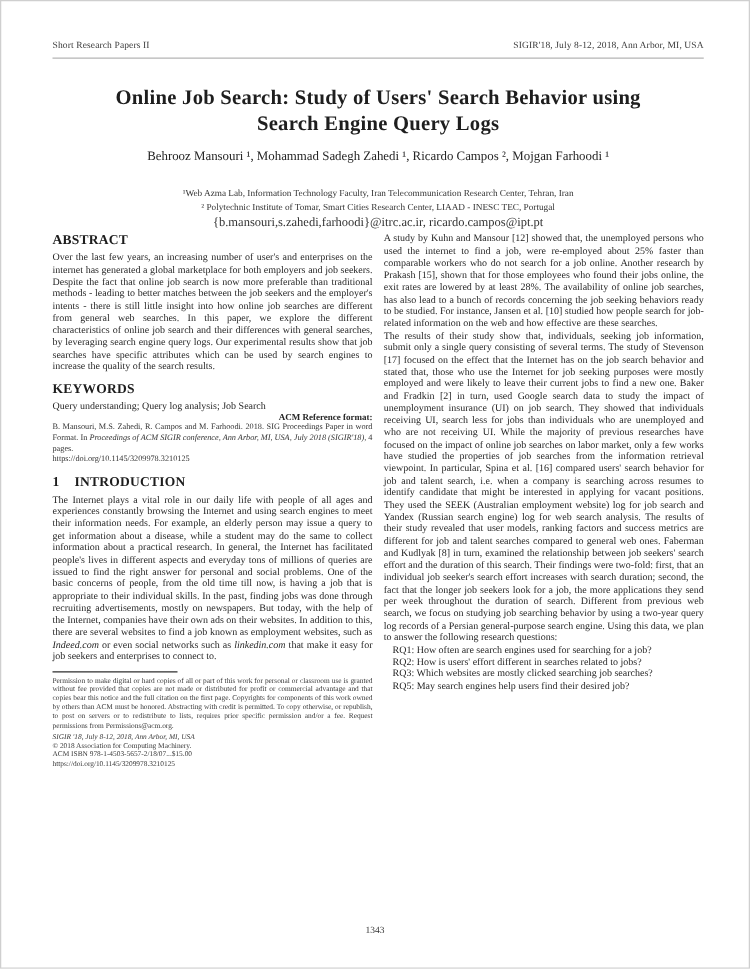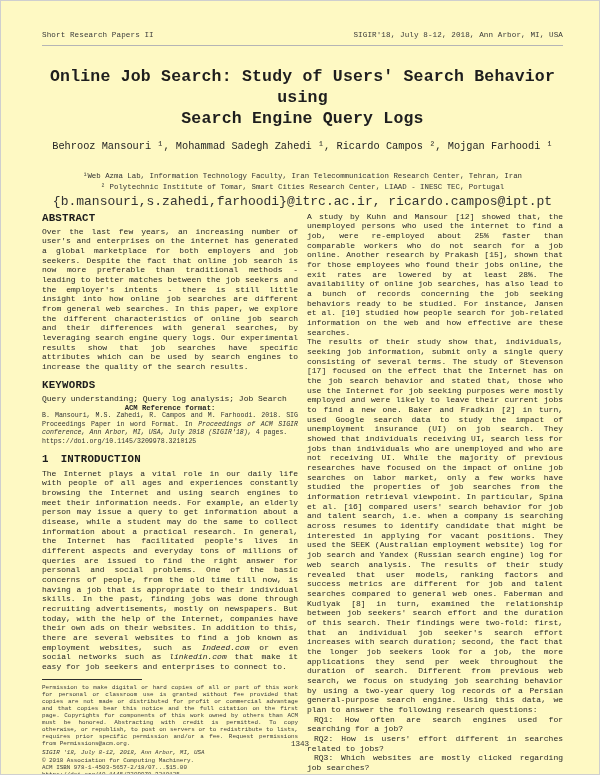--- a/index.html
+++ b/index.html
@@ -1,54 +1,54 @@
 <!DOCTYPE html>
 <html><head>
 <meta charset="utf-8">
 <style>
   html,body{margin:0;padding:0;background:#e9e9e9;}
   .page{
     position:relative;
     width:600px;height:775px;
     margin:0 auto;
-    background:#fef9c3;
+    background:#ffffff;
     border:1px solid #cfcfcf;
     box-sizing:border-box;
-    font-family:Liberation Mono, monospace;
+    font-family:Liberation Serif, serif;
     color:#2a2a2a;
     overflow:hidden;
   }
   .inner{position:absolute;left:41px;right:36px;top:30px;}
   
   .running-head{
     display:flex;justify-content:space-between;
     font-size:7.6px;color:#3a3a3a;letter-spacing:.1px;
   }
   .head-rule{border:0;border-top:1px solid #b5b5b5;margin:6px 0 0 0;}
   
   .title{
     text-align:center;font-weight:bold;font-size:16.5px;line-height:1.28;
     margin-top:20px;color:#1e1e1e;letter-spacing:.2px;
   }
   .authors{text-align:center;font-size:10.3px;margin-top:11px;color:#252525;}
   .affils{text-align:center;font-size:7.4px;line-height:1.45;margin-top:19px;color:#333;}
-  .emails{font-size:13px;}
+  .emails{font-size:10px;}
   
   .cols{display:flex;gap:9px;}
   .col{width:50%;text-align:justify;font-size:8px;line-height:1.21;color:#272727;}
   .col p{margin:0;}
   h2.sec{
     font-size:10.8px;font-weight:bold;color:#1d1d1d;
     margin:7px 0 2px 0;letter-spacing:.2px;text-align:left;
   }
   h2.first{margin-top:0;}
   .sec-num{display:inline-block;}
   .sec-label{display:inline-block;margin-left:12px;}
   .kw-line{margin:0;}
-  .acmref-head{font-size:7.2px;font-weight:bold;margin:5px 0 1px 0;text-align:center;}
+  .acmref-head{font-size:7.2px;font-weight:bold;margin:5px 0 1px 0;text-align:right;}
   .acmref{font-size:6.6px;line-height:1.3;color:#333;}
   .fn-rule{border:0;border-top:1.6px solid #2f2f2f;width:100px;margin:7px 0 4px 0;}
   .footnote{font-size:5.9px;line-height:1.2;color:#3a3a3a;text-align:justify;}
   .fn-lines{font-size:5.9px;line-height:1.25;color:#3a3a3a;text-align:left;margin-top:2px;}
   .fn-lines div{margin:0;}
   .rq{text-indent:7px;margin:0;}
   .pageno{
     position:absolute;bottom:26px;left:0;width:100%;
     text-align:center;font-size:7.6px;color:#333;
   }
@@ -104,21 +104,21 @@
           <div>ACM ISBN 978-1-4503-5657-2/18/07...$15.00</div>
           <div>https://doi.org/10.1145/3209978.3210125</div>
         </div>
       </div>
 
       <div class="col">
         <p>A study by Kuhn and Mansour [12] showed that, the unemployed persons who used the internet to find a job, were re-employed about 25% faster than comparable workers who do not search for a job online. Another research by Prakash [15], shown that for those employees who found their jobs online, the exit rates are lowered by at least 28%. The availability of online job searches, has also lead to a bunch of records concerning the job seeking behaviors ready to be studied. For instance, Jansen et al. [10] studied how people search for job-related information on the web and how effective are these searches.</p>
         <p>The results of their study show that, individuals, seeking job information, submit only a single query consisting of several terms. The study of Stevenson [17] focused on the effect that the Internet has on the job search behavior and stated that, those who use the Internet for job seeking purposes were mostly employed and were likely to leave their current jobs to find a new one. Baker and Fradkin [2] in turn, used Google search data to study the impact of unemployment insurance (UI) on job search. They showed that individuals receiving UI, search less for jobs than individuals who are unemployed and who are not receiving UI. While the majority of previous researches have focused on the impact of online job searches on labor market, only a few works have studied the properties of job searches from the information retrieval viewpoint. In particular, Spina et al. [16] compared users' search behavior for job and talent search, i.e. when a company is searching across resumes to identify candidate that might be interested in applying for vacant positions. They used the SEEK (Australian employment website) log for job search and Yandex (Russian search engine) log for web search analysis. The results of their study revealed that user models, ranking factors and success metrics are different for job and talent searches compared to general web ones. Faberman and Kudlyak [8] in turn, examined the relationship between job seekers' search effort and the duration of this search. Their findings were two-fold: first, that an individual job seeker's search effort increases with search duration; second, the fact that the longer job seekers look for a job, the more applications they send per week throughout the duration of search. Different from previous web search, we focus on studying job searching behavior by using a two-year query log records of a Persian general-purpose search engine. Using this data, we plan to answer the following research questions:</p>
         <p class="rq">RQ1: How often are search engines used for searching for a job?</p>
         <p class="rq">RQ2: How is users' effort different in searches related to jobs?</p>
-        <p class="rq">RQ3: Which websites are mostly clicked regarding job searches?</p>
+        <p class="rq">RQ3: Which websites are mostly clicked searching job searches?</p>
         <p class="rq">RQ5: May search engines help users find their desired job?</p>
       </div>
 
     </div>
   </div>
 
   <div class="pageno">1343</div>
 </div>
 
 </body></html>

